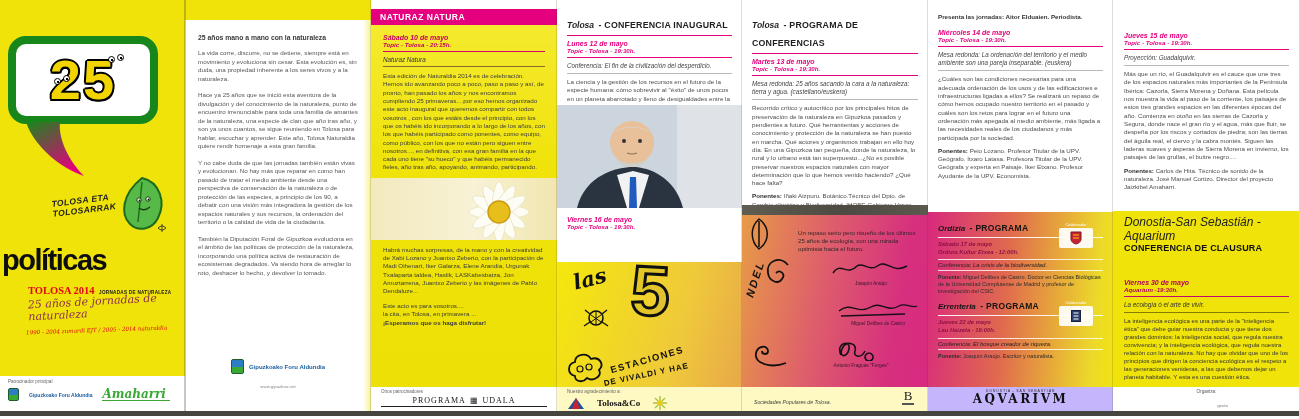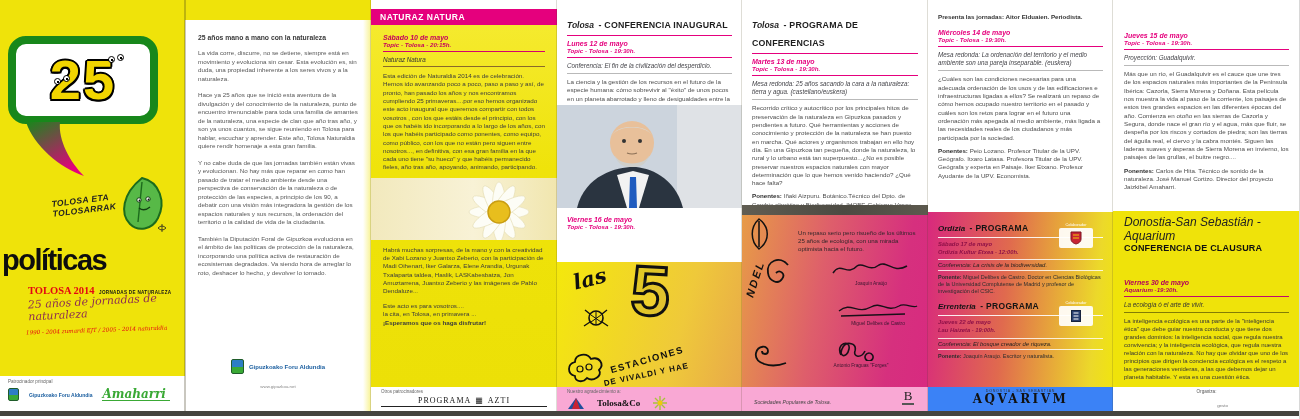--- a/index.html
+++ b/index.html
@@ -128,36 +128,36 @@
   .prog-h .city { font-style:italic; font-weight:bold; font-size:8px; }
   .prog-h .ttl { font-weight:bold; font-size:8.5px; letter-spacing:.3px; }
   .prog-date { font-weight:bold; font-style:italic; font-size:5.8px; color:#8e1047; line-height:1.3; margin-top:3px; }
   .prog-sub { font-style:italic; font-size:5.9px; color:#201f1f; border-top:1px solid rgba(255,255,255,.8);
               border-bottom:1px solid rgba(255,255,255,.8); padding:2px 0; margin-top:3px; }
   .prog-spk { font-size:5.5px; color:#2d2d2d; line-height:1.3; margin-top:3px; }
   .collab { position:absolute; right:10px; text-align:center; }
   .collab .cl { font-size:3.8px; color:#fff; }
   .collab .box { width:34px; height:20px; background:rgba(255,255,255,.92); border-radius:2px; margin-top:1px;
                  display:flex; align-items:center; justify-content:center; }
-  .p6foot { position:absolute; left:0; top:387px; width:100%; height:24px; background:#3b82f6; text-align:center; padding-top:2px; }
+  .p6foot { position:absolute; left:0; top:387px; width:100%; height:24px; background:#c4b5fd; text-align:center; padding-top:2px; }
   .aq-top { font-size:3.6px; letter-spacing:.8px; color:#333; }
   .aq { font-family:"DejaVu Serif", serif; font-size:12px; letter-spacing:2.5px; font-weight:bold; color:#111; line-height:1.1; }
 
   .bsec7 { position:absolute; left:0; top:211px; width:100%; height:176px; background:#efe30a; padding:4px 11px 0; }
   .bsec7 .dcity { font-style:italic; font-size:12px; color:#222; }
   .bsec7 .dttl { font-weight:bold; font-size:9px; color:#101010; letter-spacing:.2px; }
   .bsec7 .dateblk { margin-top:22px; border-bottom-color:#c00a6e; color:#b3005c; }
   .bsec7 .subt { border-bottom:1px solid rgba(0,0,0,.45); color:#333; }
   .bsec7 .body { color:#353535; font-size:6.05px; }
   .bsec7 .spk { color:#353535; }
   .p7foot { position:absolute; left:0; top:387px; width:100%; height:24px; background:#fff; text-align:center; }
   .org-lbl { font-size:4.6px; color:#555; margin-top:2px; }
   .gesto { font-size:4.4px; color:#777; position:relative; top:-1px; left:16px; }
 
-  .p45foot { position:absolute; left:0; top:387px; width:100%; height:24px; background:#f9a8d4; padding:2px 10px 16px; }
+  .p45foot { position:absolute; left:0; top:387px; width:100%; height:24px; background:#fef9c3; padding:2px 10px 16px; }
   .thanksrow { display:flex; align-items:center; gap:12px; margin-top:1px; }
   .tolosaco { font-family:"Liberation Serif", serif; font-weight:bold; font-size:9px; color:#111; }
   .socpop { font-style:italic; font-size:5.2px; color:#444; position:absolute; left:12px; top:12px; }
   .blogo { position:absolute; right:14px; top:2px; text-align:center; font-family:"Liberation Serif", serif; }
   .blogo .B { font-size:13px; color:#222; line-height:1; }
   .blogo .u { width:12px; height:2px; background:#555; margin:1px auto 0; }
 </style>
 </head>
 <body>
 
@@ -264,21 +264,21 @@
         <div>Este acto es para vosotros....</div>
         <div>la cita, en Tolosa, en primavera ...</div>
         <div class="b">¡Esperamos que os haga disfrutar!</div>
       </div>
     </div>
     <div class="pfoot">
       <div class="lbl">Otros patrocinadores</div>
       <div class="tolosako">
         <span>PROGRAMA</span>
         <span class="bldg">▦</span>
-        <span>AZTI</span>
+        <span>UDALA</span>
       </div>
     </div>
   </div>
 
   <div class="panel p4">
     <div class="topsec">
       <div class="hdr">
         <span class="city">Tolosa</span>
         <span class="ttl"><span>-</span> <span>CONFERENCIA INAUGURAL</span></span>
       </div>

